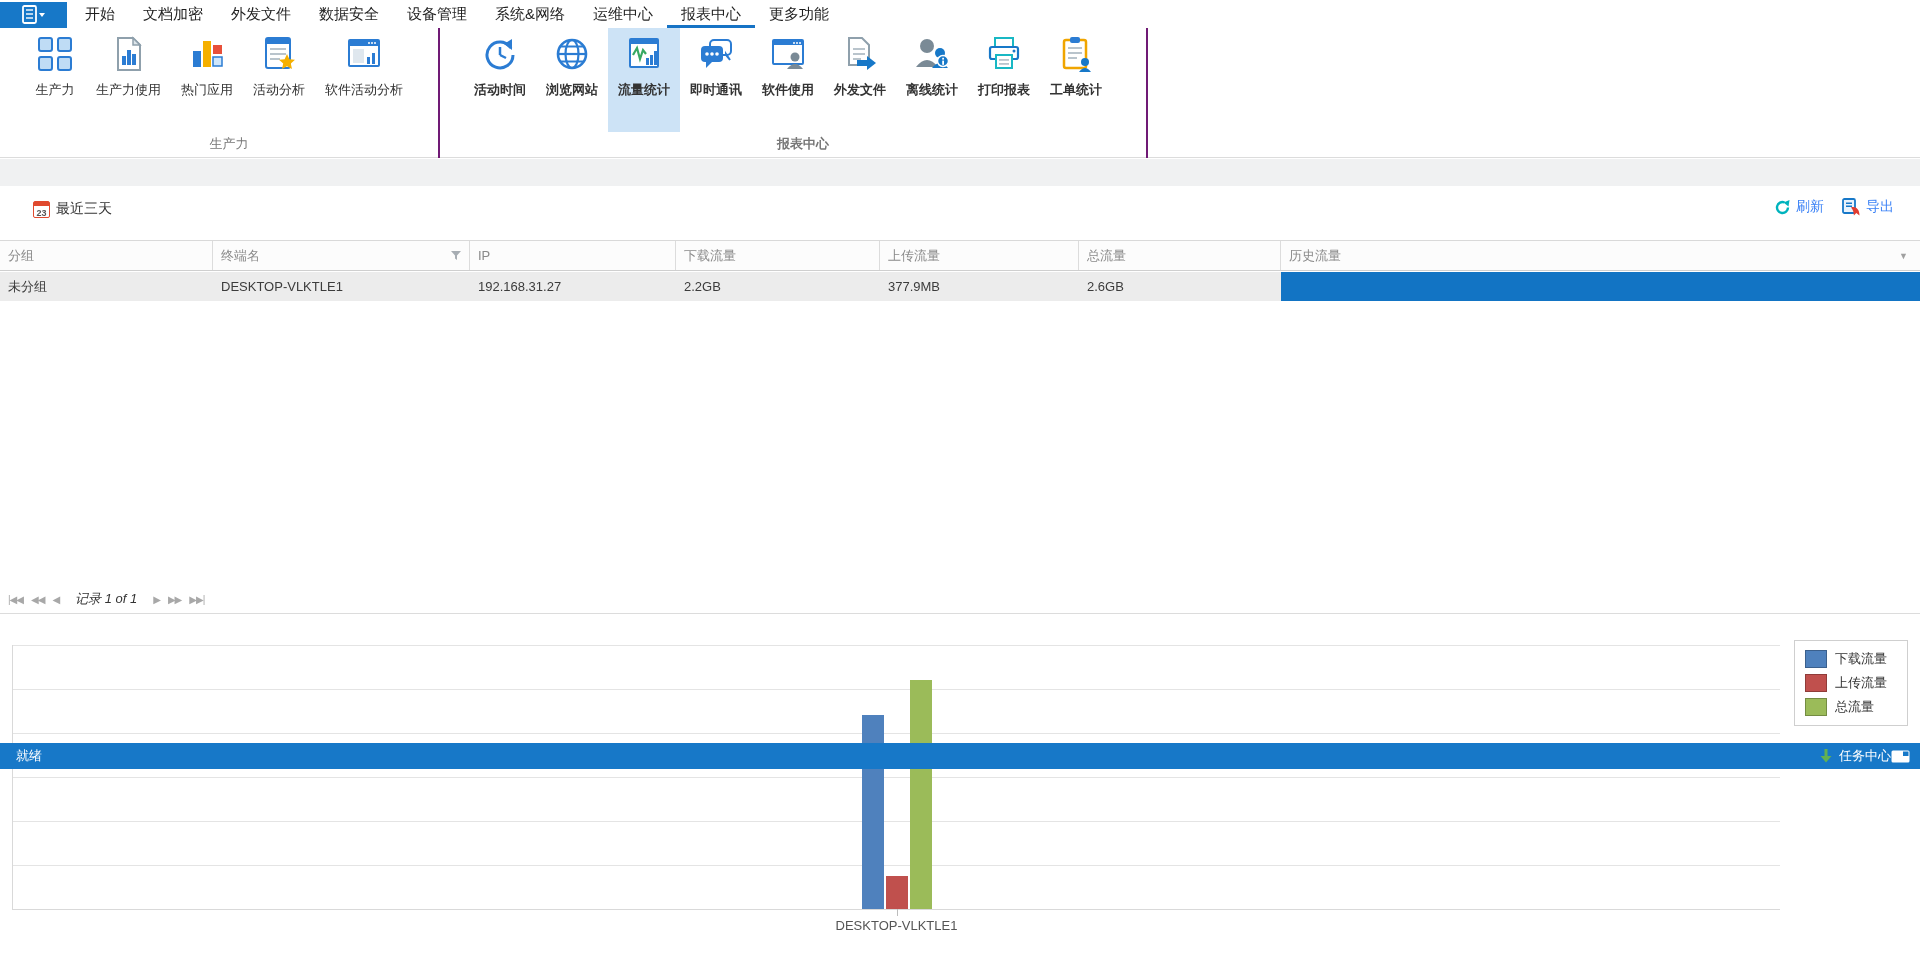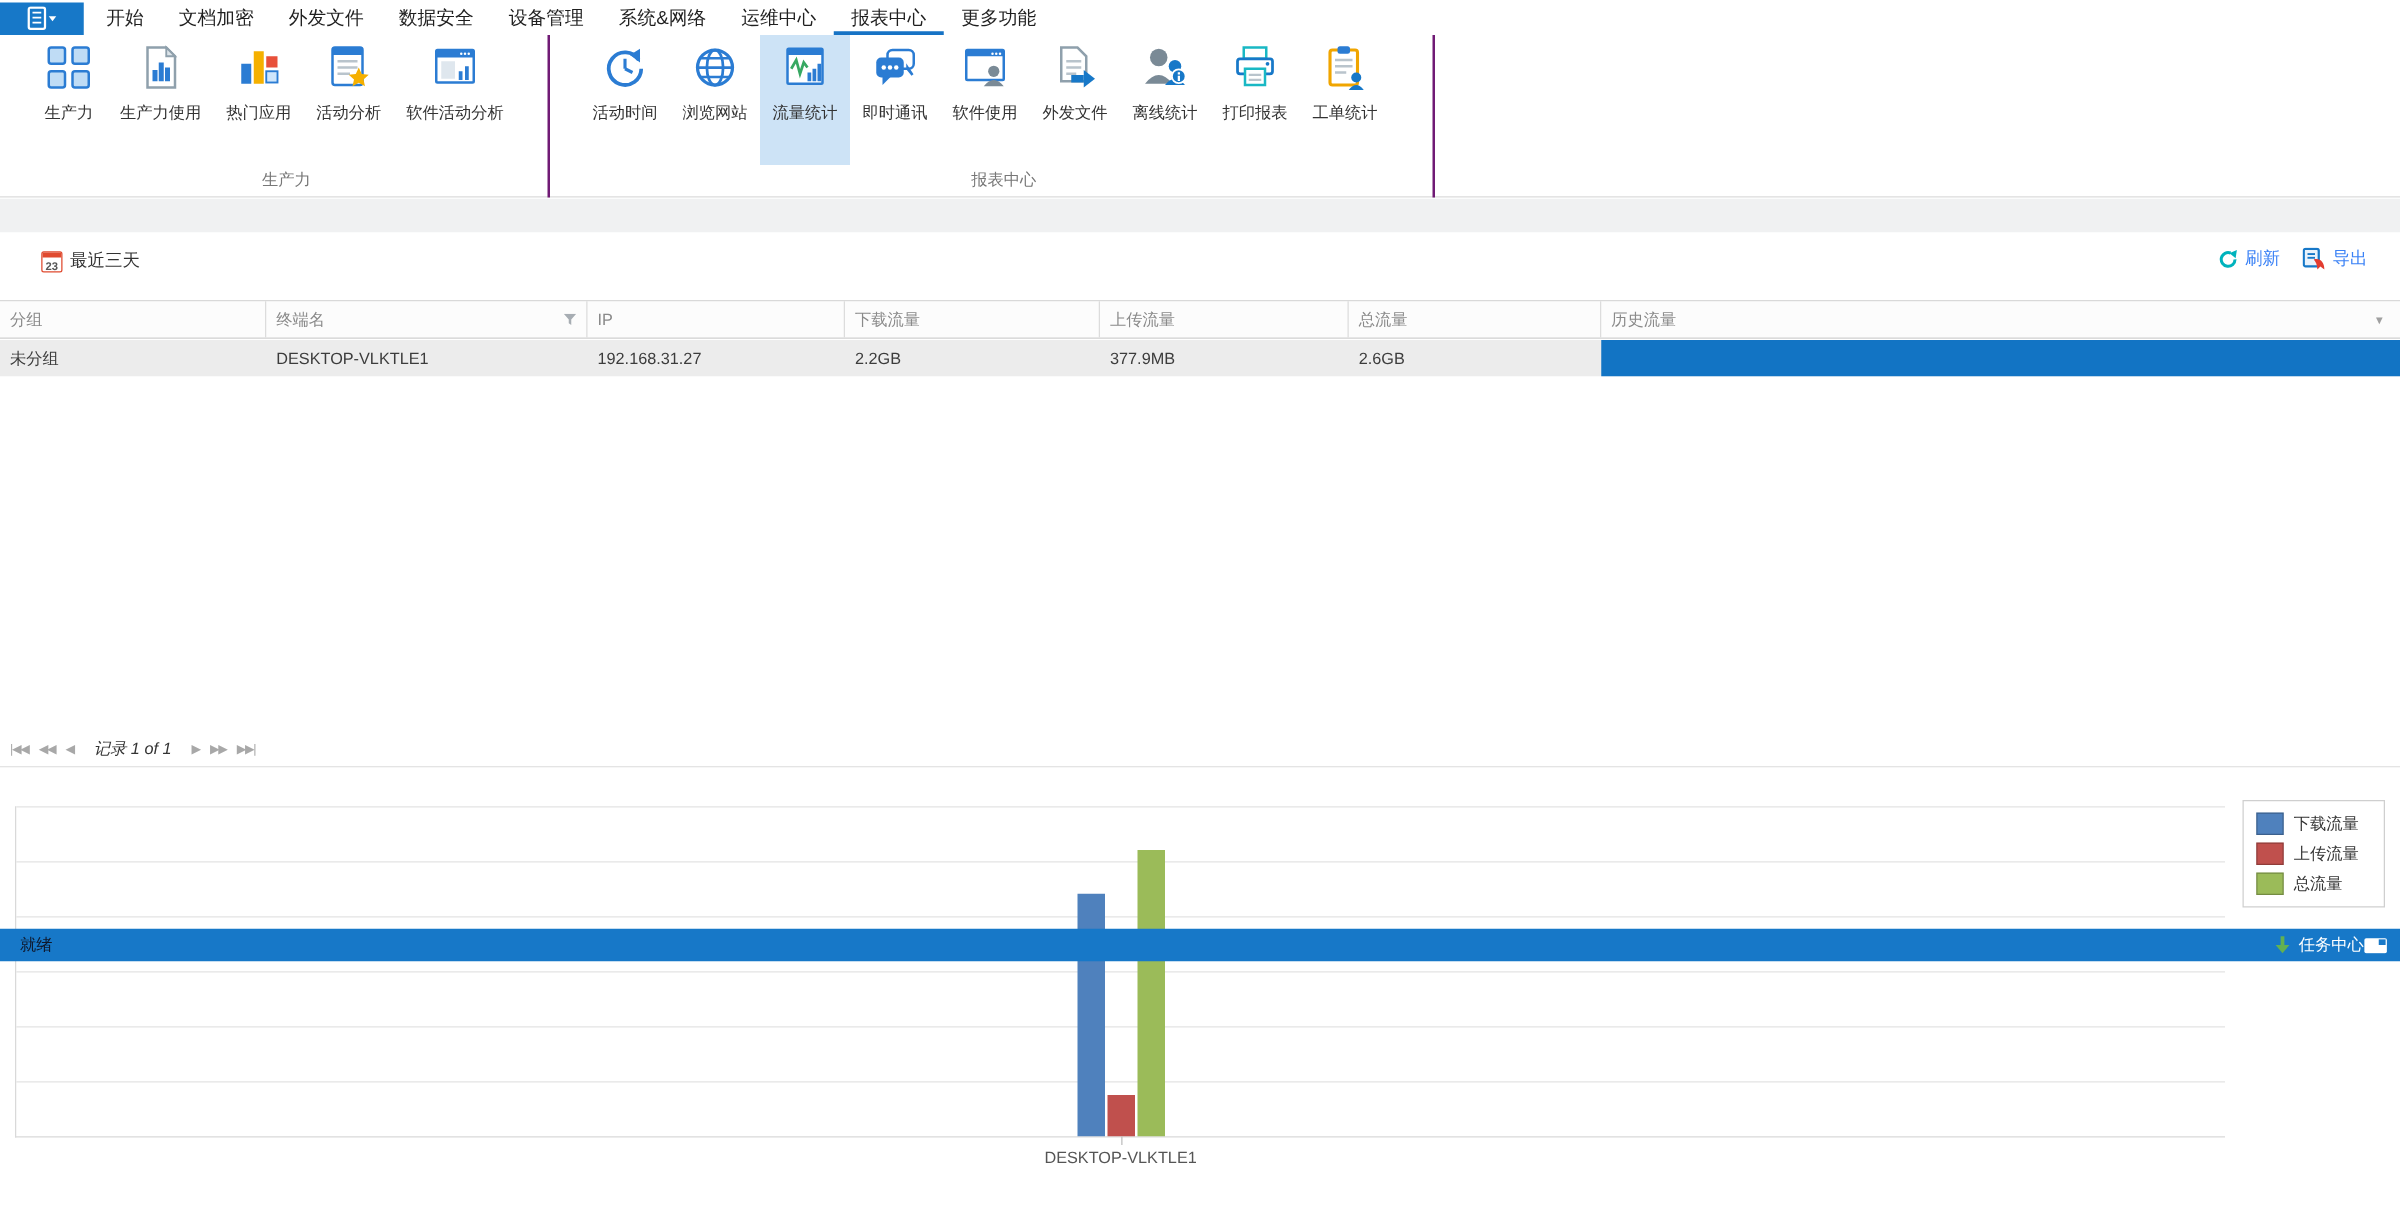--- a/index.html
+++ b/index.html
@@ -11,21 +11,21 @@
   .menubar { position:absolute; top:0; left:0; right:0; height:28px; background:#fff; display:flex; align-items:stretch; }
   .appbtn { width:67px; height:26px; margin-top:2px; background:#1778c8; display:flex; align-items:center; justify-content:center; cursor:pointer; }
   .menu-items { display:flex; margin-left:4px; }
   .menu-item { display:flex; align-items:center; padding:0 14px; font-size:15px; color:#1f1f1f; cursor:pointer; border-bottom:3px solid transparent; padding-top:3px; }
   .menu-item.selected { border-bottom-color:#1673c5; }
 
   
   .ribbon { position:absolute; top:28px; left:0; right:0; height:130px; background:#fff; border-bottom:1px solid #dcdcdc; display:flex; }
   .rgroup { position:relative; height:130px; border-right:2px solid #701a75;margin-left:20px; }
   .rgroup.g1 { width:420px; }
-  .rgroup.g2 { width:688px; }
+  .rgroup.g2 { width:688px;font-weight:bold; }
   .ritems { display:flex; align-items:stretch; height:104px; padding-left:4px; }
   .ritem { display:flex; flex-direction:column; align-items:center; padding:5px 10px 0 10px; cursor:pointer; }
   .ritem.selected { background:#cde3f6; }
   .ritem .ricon { width:42px; height:42px; display:flex; align-items:center; justify-content:center; }
   .ritem .rlabel { font-size:13px; color:#333; margin-top:6px; white-space:nowrap; }
   .rgroup-label { position:absolute; bottom:5px; left:0; right:0; text-align:center; font-size:13px; color:#777; }
 
   
   .strip { position:absolute; top:159px; left:0; right:0; height:27px; background:#f0f1f2; }
 
@@ -67,21 +67,21 @@
   .bar { width:22px; }
   .x-tick { position:absolute; left:50%; bottom:-7px; width:1px; height:7px; background:#bdbdbd; }
   .x-label { position:absolute; top:100%; left:50%; transform:translateX(-50%); margin-top:9px; font-size:13px; color:#555; white-space:nowrap; }
   .legend { position:absolute; top:26px; right:12px; width:114px; background:#fff; border:1px solid #cfcfcf; padding:9px 10px; display:flex; flex-direction:column; gap:6px; }
   .legend-item { display:flex; align-items:center; gap:8px; }
   .swatch { width:22px; height:18px; border:1px solid rgba(0,0,0,0.25); }
   .legend-label { font-size:13px; color:#333; white-space:nowrap; }
 
   
   .statusbar { position:absolute; left:0; right:0; bottom:0; height:26px; background:#1778c8; display:flex; align-items:center; }
-  .status-left { margin-left:16px; font-size:13px; color:#0f172a; }
+  .status-left { margin-left:16px; font-size:13px; color:#ffffff; }
   .status-right { position:absolute; right:10px; display:flex; align-items:center; height:100%; }
   .task-center { display:flex; align-items:center; gap:6px; cursor:pointer; font-size:13px; color:#fff; }
 </style>
 </head>
 <body>
 
 <div class="stage">
 
   <div class="menubar">
     <div class="appbtn">

